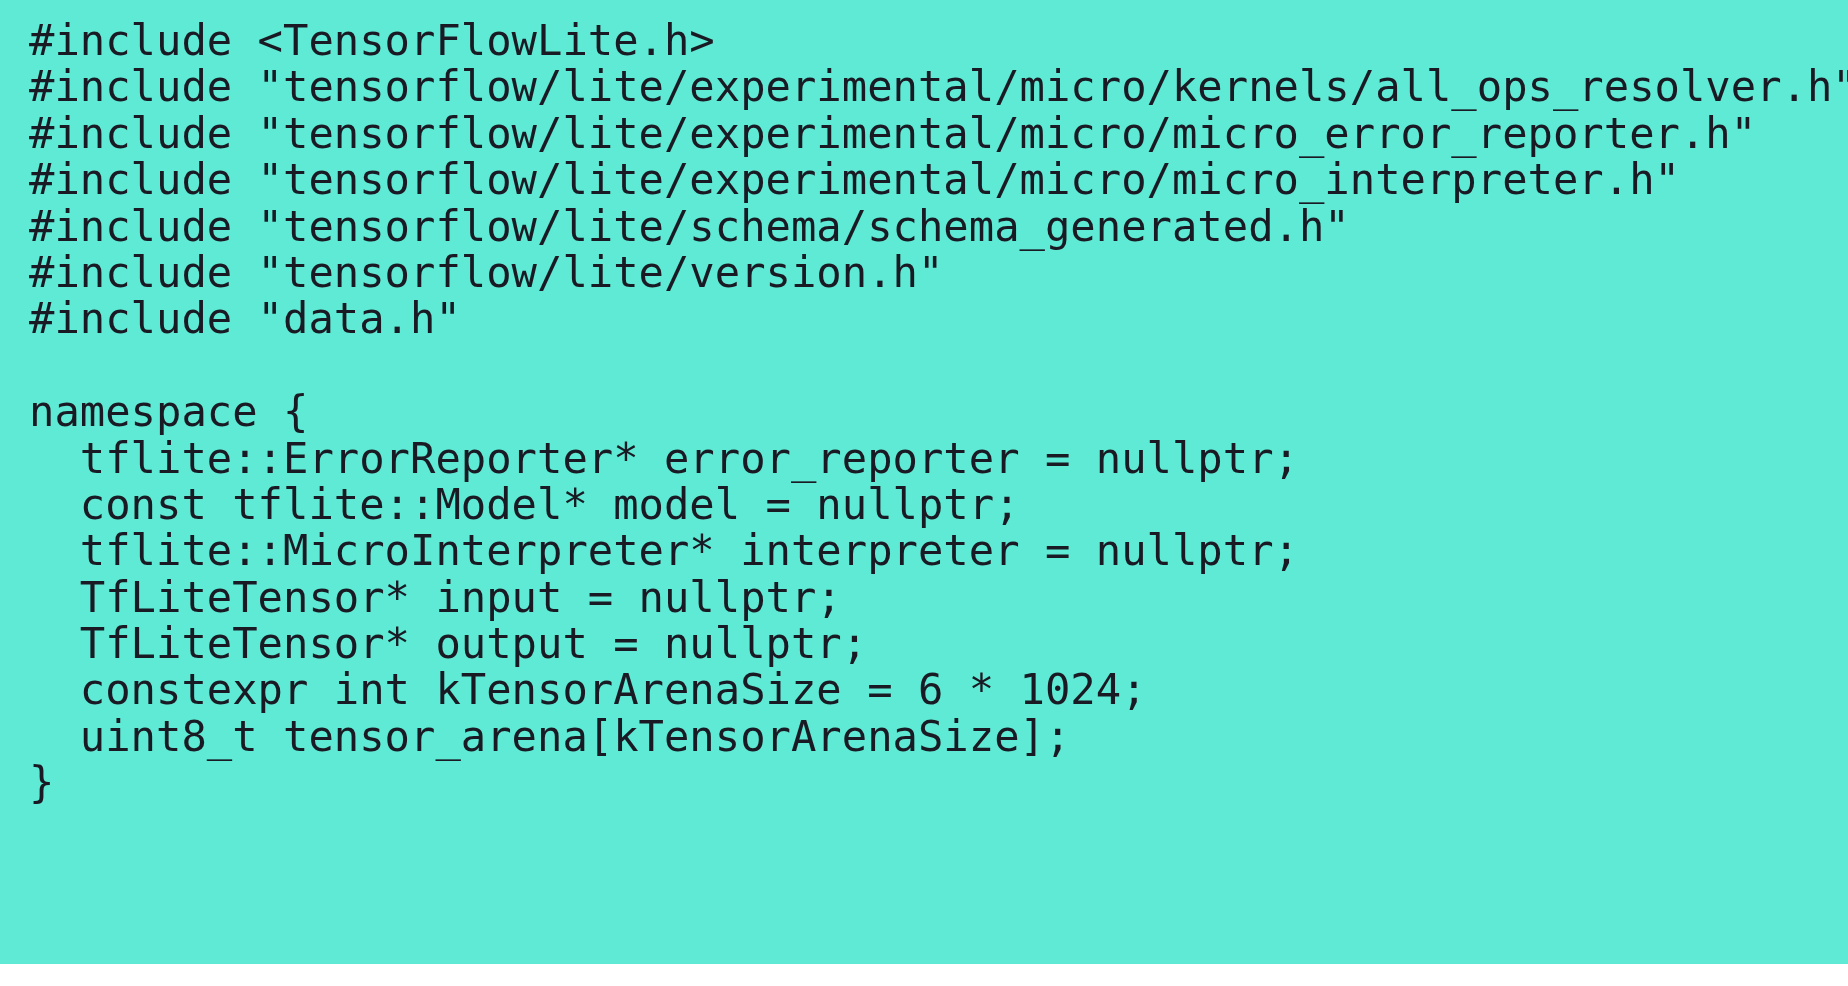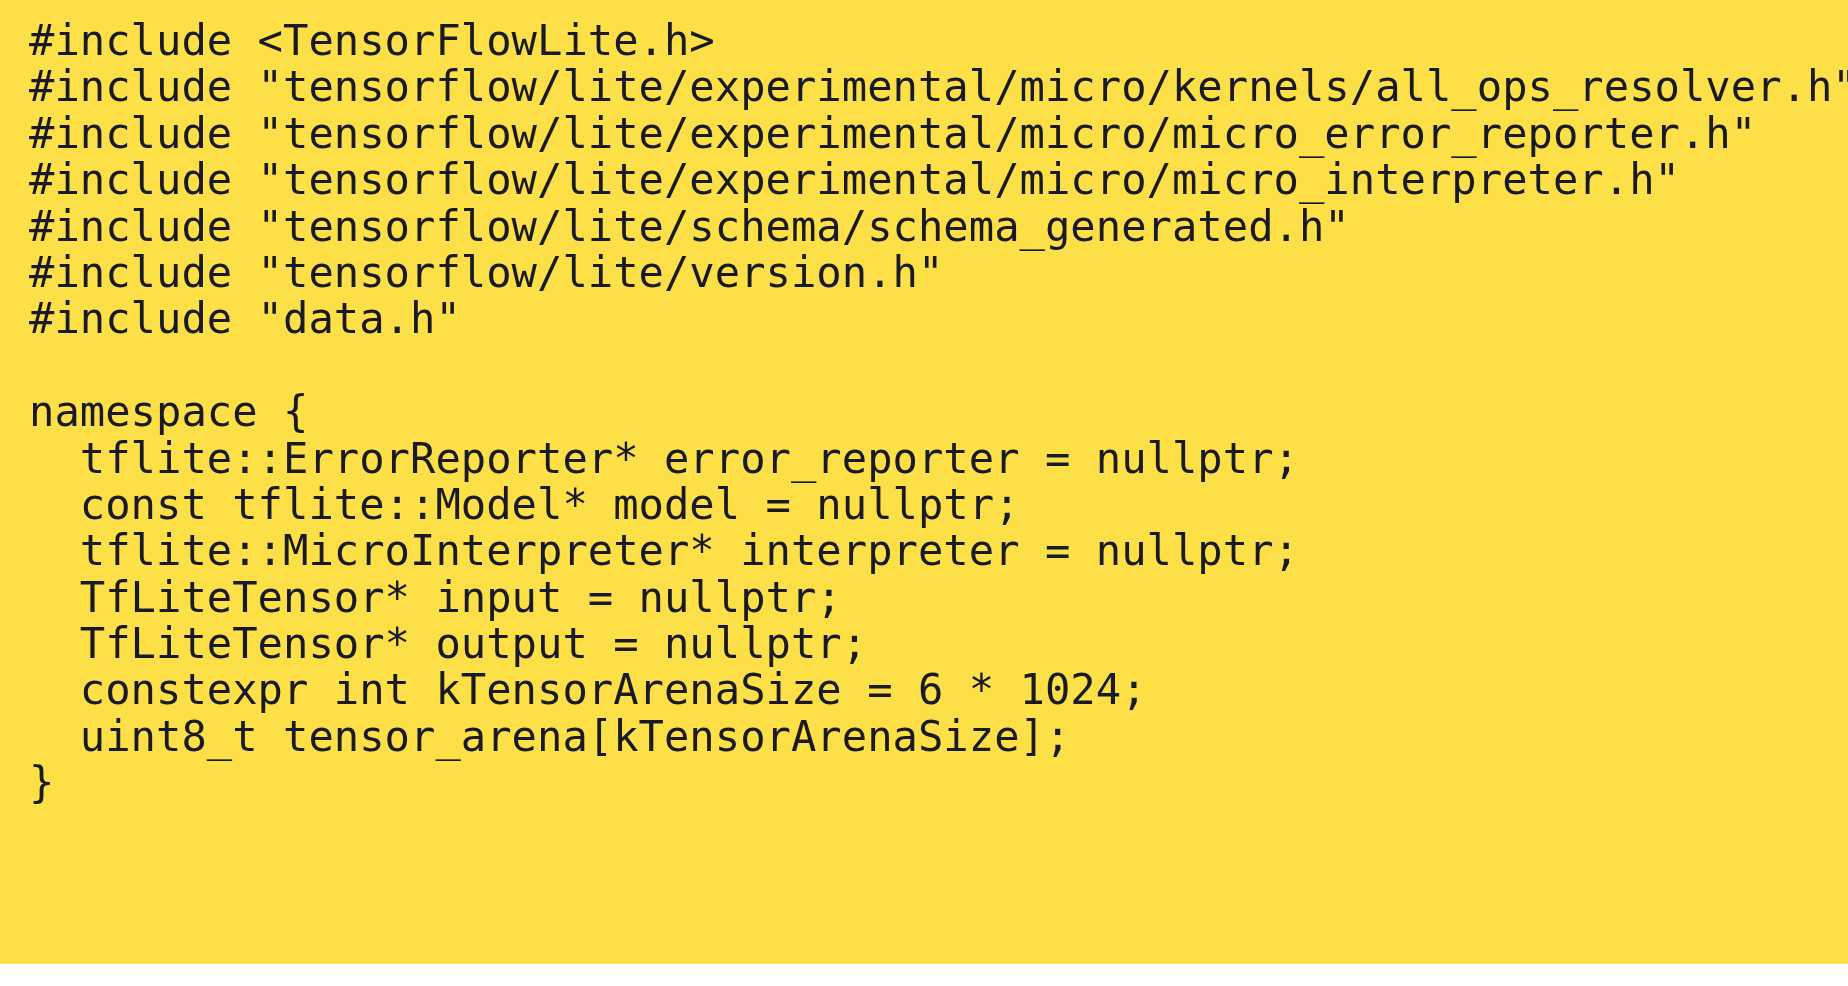--- a/index.html
+++ b/index.html
@@ -14,21 +14,21 @@
     height: 986px;
     background: #ffffff;
     overflow: hidden;
   }
   #code-panel {
     position: absolute;
     left: 0;
     top: 0;
     width: 1848px;
     height: 964px;
-    background: #fde047;
+    background: #5eead4;
     overflow: hidden;
   }
   #code-block {
     position: absolute;
     left: 29px;
     top: 18px;
     width: 1819px;
     margin: 0;
     padding: 0;
     font-family: "DejaVu Sans Mono", "Liberation Mono", monospace;

